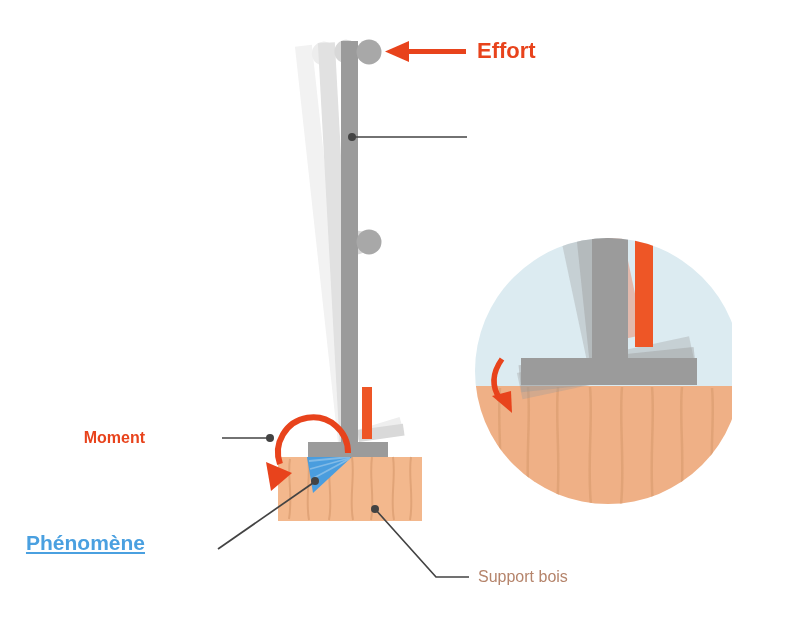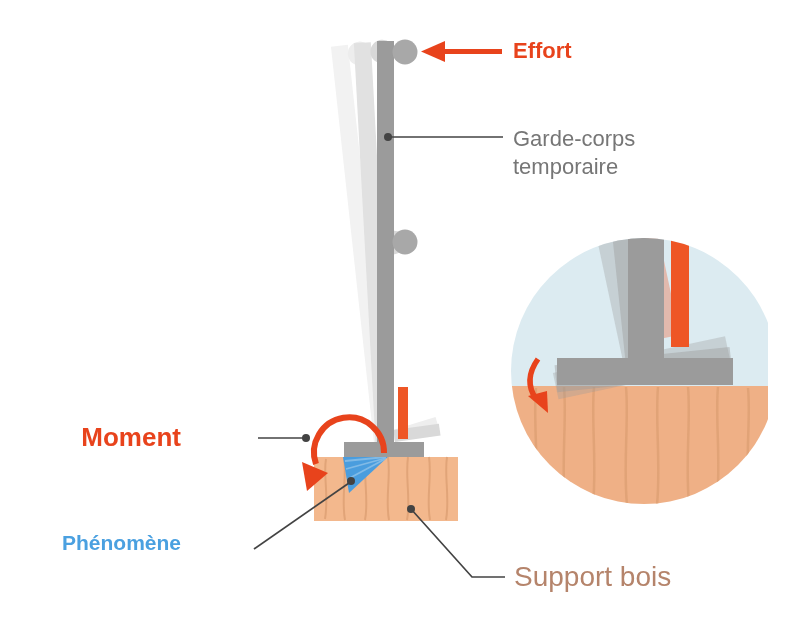--- a/index.html
+++ b/index.html
@@ -14,29 +14,28 @@
     --wood-grain:#dc9e71;
     --label-brown:#b5846b;
     --inset-sky:#dcebf1;
     --inset-wood:#efb086;
     --line-dark:#434343;
   }
   html,body{margin:0;padding:0;background:#ffffff;}
   .canvas{
     position:relative;width:732px;height:642px;background:#ffffff;overflow:hidden;
     font-family:"Liberation Sans",sans-serif;
-    margin-left:36px;
   }
   .canvas svg{position:absolute;left:0;top:0;}
   .label{position:absolute;white-space:nowrap;line-height:27px;}
   .label-effort{left:477px;top:39px;font-size:22px;font-weight:700;color:var(--accent-red);line-height:24px;}
   .label-garde{left:477px;top:125px;font-size:22px;font-weight:400;color:var(--label-gray);line-height:28px;}
-  .label-moment{right:587px;top:424px;text-align:right;font-size:26px;font-weight:700;color:var(--accent-red);}
-  .label-phenomene{right:587px;top:529px;text-align:left;font-size:21px;font-weight:700;color:var(--blue);}
-  .label-support{left:478px;top:564px;font-size:28px;font-weight:400;color:var(--label-brown);line-height:26px;}
+  .label-moment{right:587px;top:424px;text-align:right;font-size:16px;font-weight:700;color:var(--accent-red);}
+  .label-phenomene{right:587px;top:529px;text-align:left;font-size:21px;font-weight:700;color:var(--blue);text-decoration:underline;}
+  .label-support{left:478px;top:564px;font-size:16px;font-weight:400;color:var(--label-brown);line-height:26px;}
   .label span{display:block;}
 </style>
 </head>
 <body>
 
 <div class="canvas">
 
   <svg width="800" height="642" viewBox="0 0 800 642">
 
     <g transform="rotate(-6.2 352 470)">
@@ -145,24 +144,20 @@
 
       <g>
         <path d="M502 359 Q487 380 500 399" fill="none" style="stroke:var(--accent-red)" stroke-width="5.5"></path>
         <polygon points="492,396 511,391 512,413" style="fill:var(--accent-red)"></polygon>
       </g>
     </g>
   </svg>
 
   <div class="label label-effort">Effort</div>
 
-  <div class="label label-garde">
-    <span>Garde-corps</span>
-    <span>temporaire</span>
-  </div>
 
   <div class="label label-moment">
     <span>Moment</span>
   </div>
 
   <div class="label label-phenomene">
     <span>Phénomène</span>
   </div>
 
   <div class="label label-support">Support bois</div>

